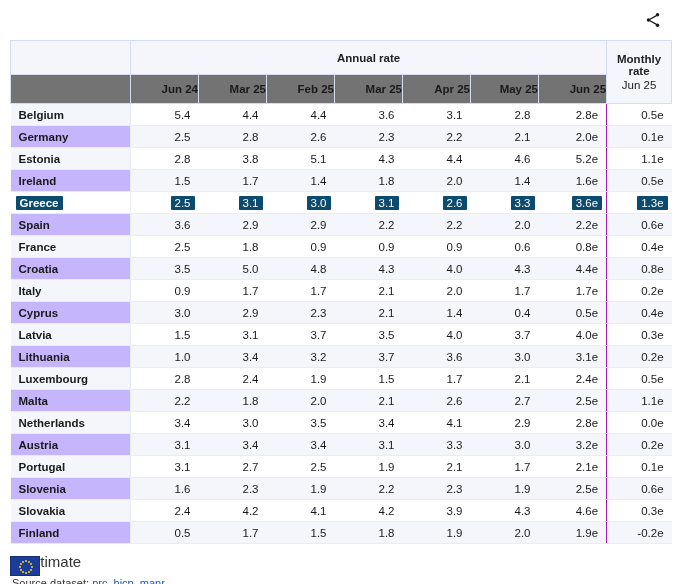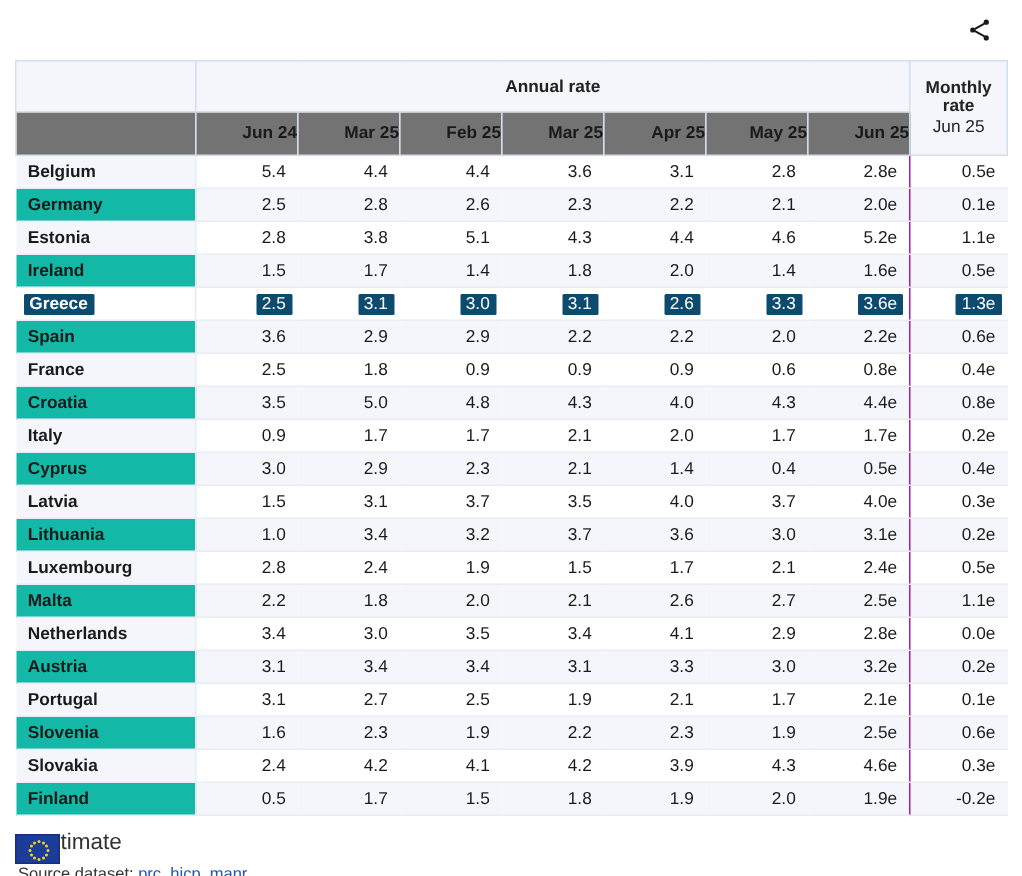--- a/index.html
+++ b/index.html
@@ -125,21 +125,21 @@
     text-align: right;
     padding-right: 8px;
   }
   tbody tr.alt td {
     background: #f4f6fb;
   }
   tbody tr td.country {
     background: #f4f6fb;
   }
   tbody tr.alt td.country {
-    background: #14b8a6;
+    background: #c4b5fd;
     margin-left: 12px;
   }
   
   tr.hl td {
     background: #ffffff !important;
   }
   tr.hl td .cellbox {
     display: inline-block;
     background: #0c4a6e;
     color: #ffffff;

